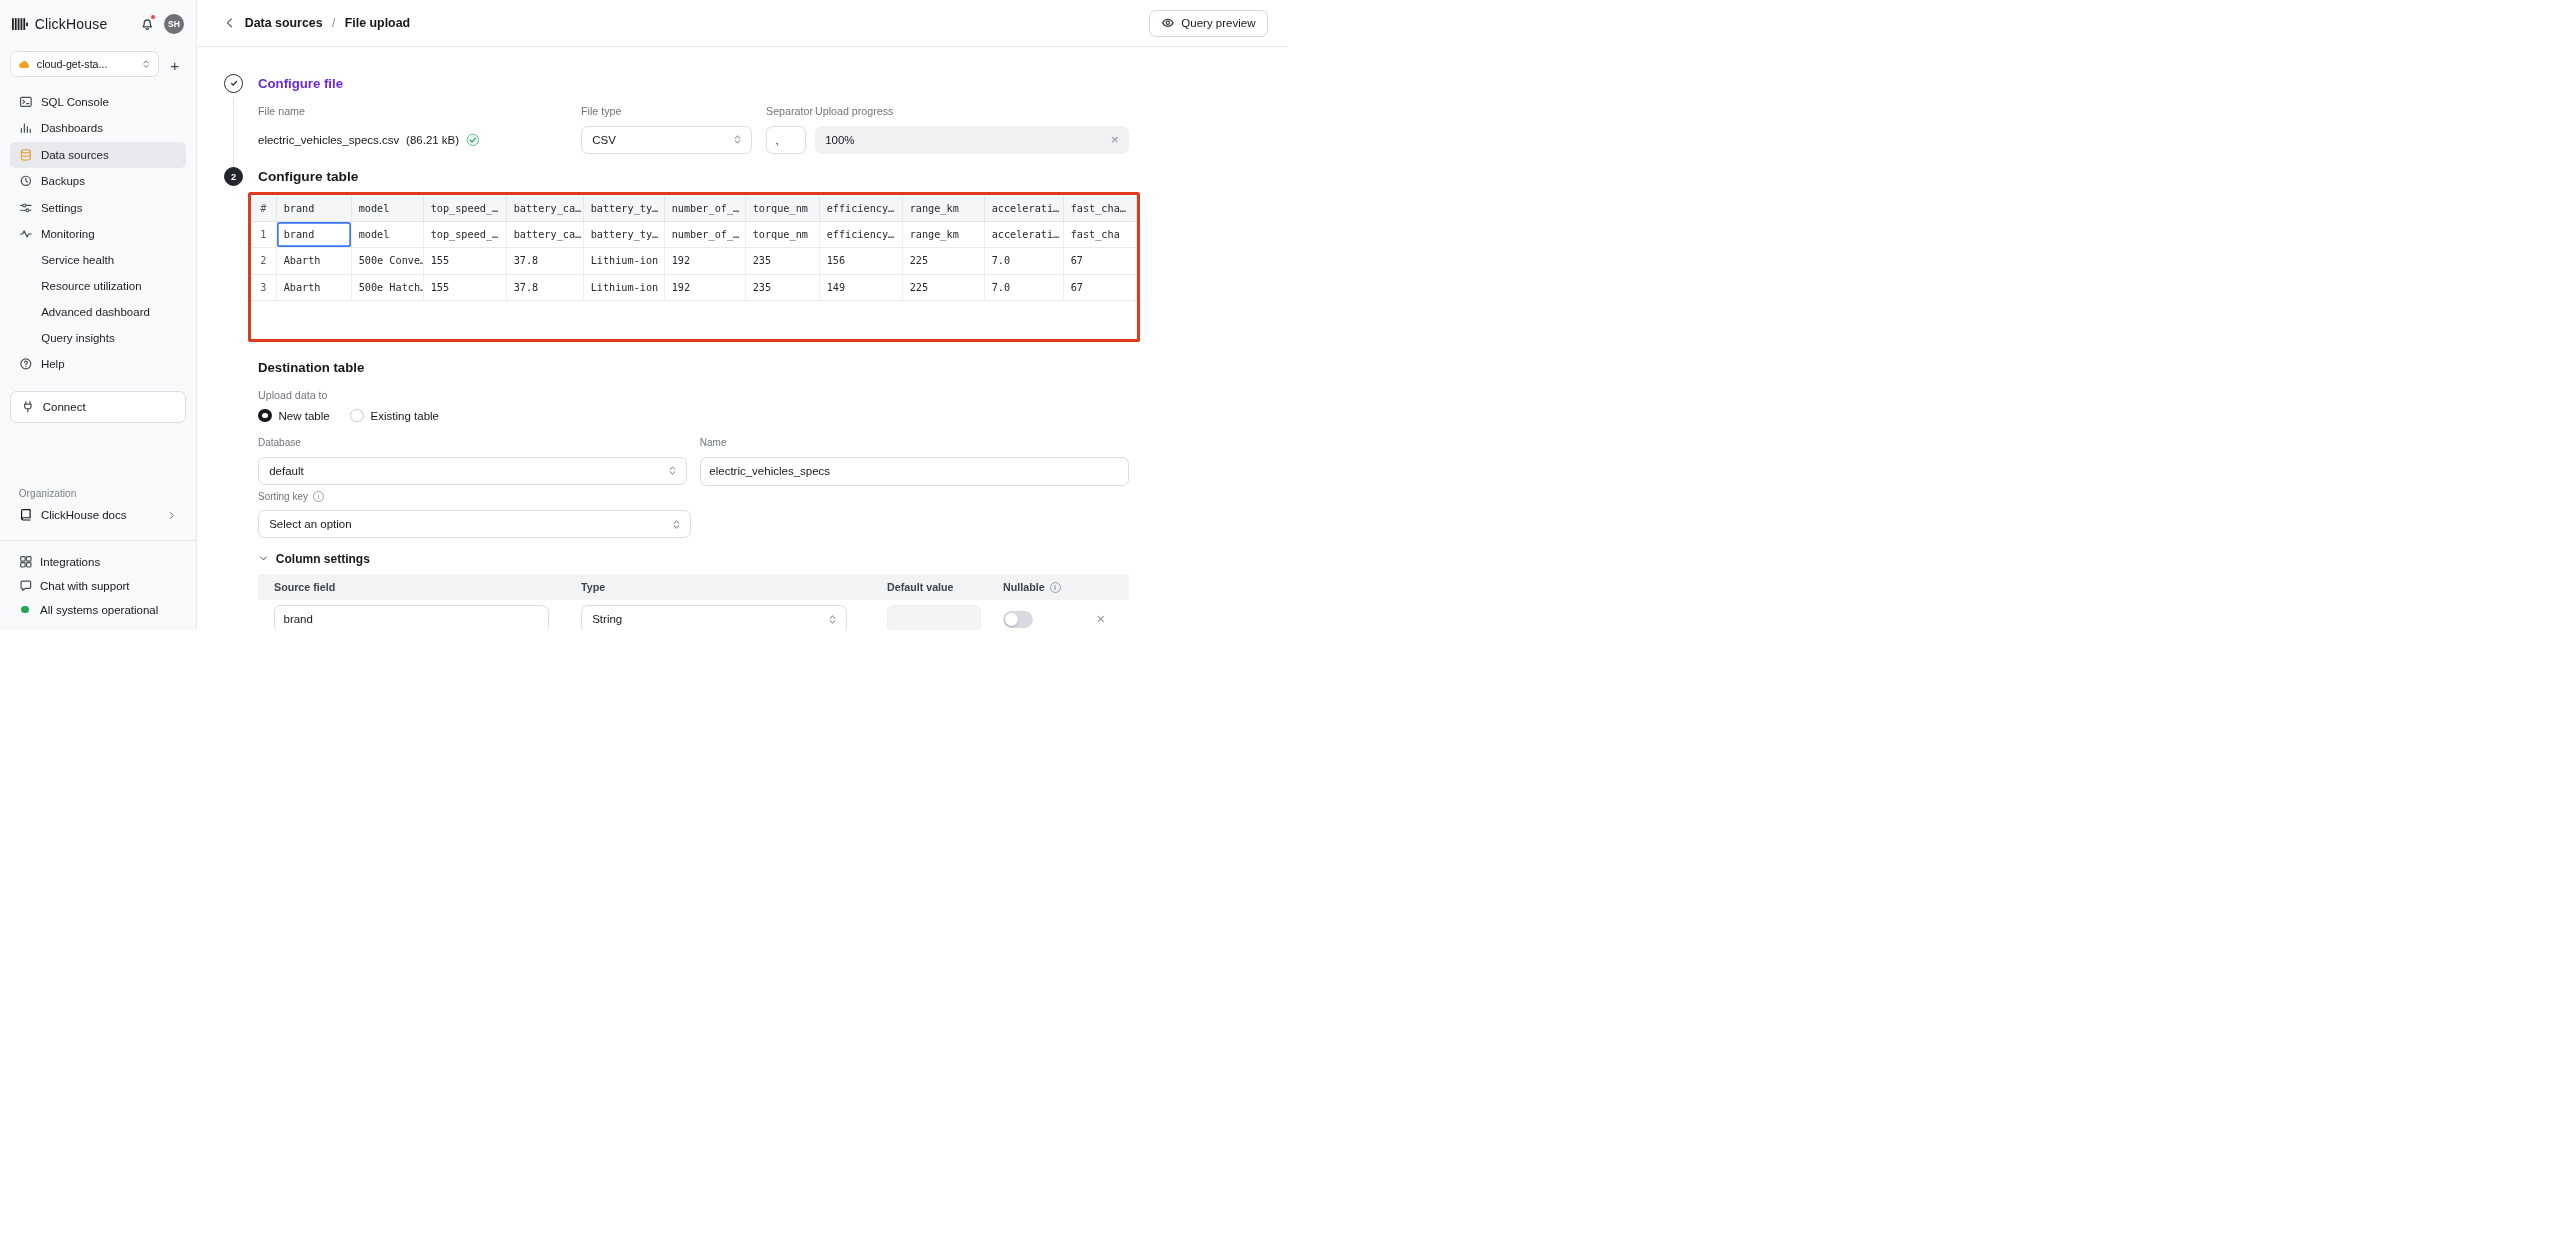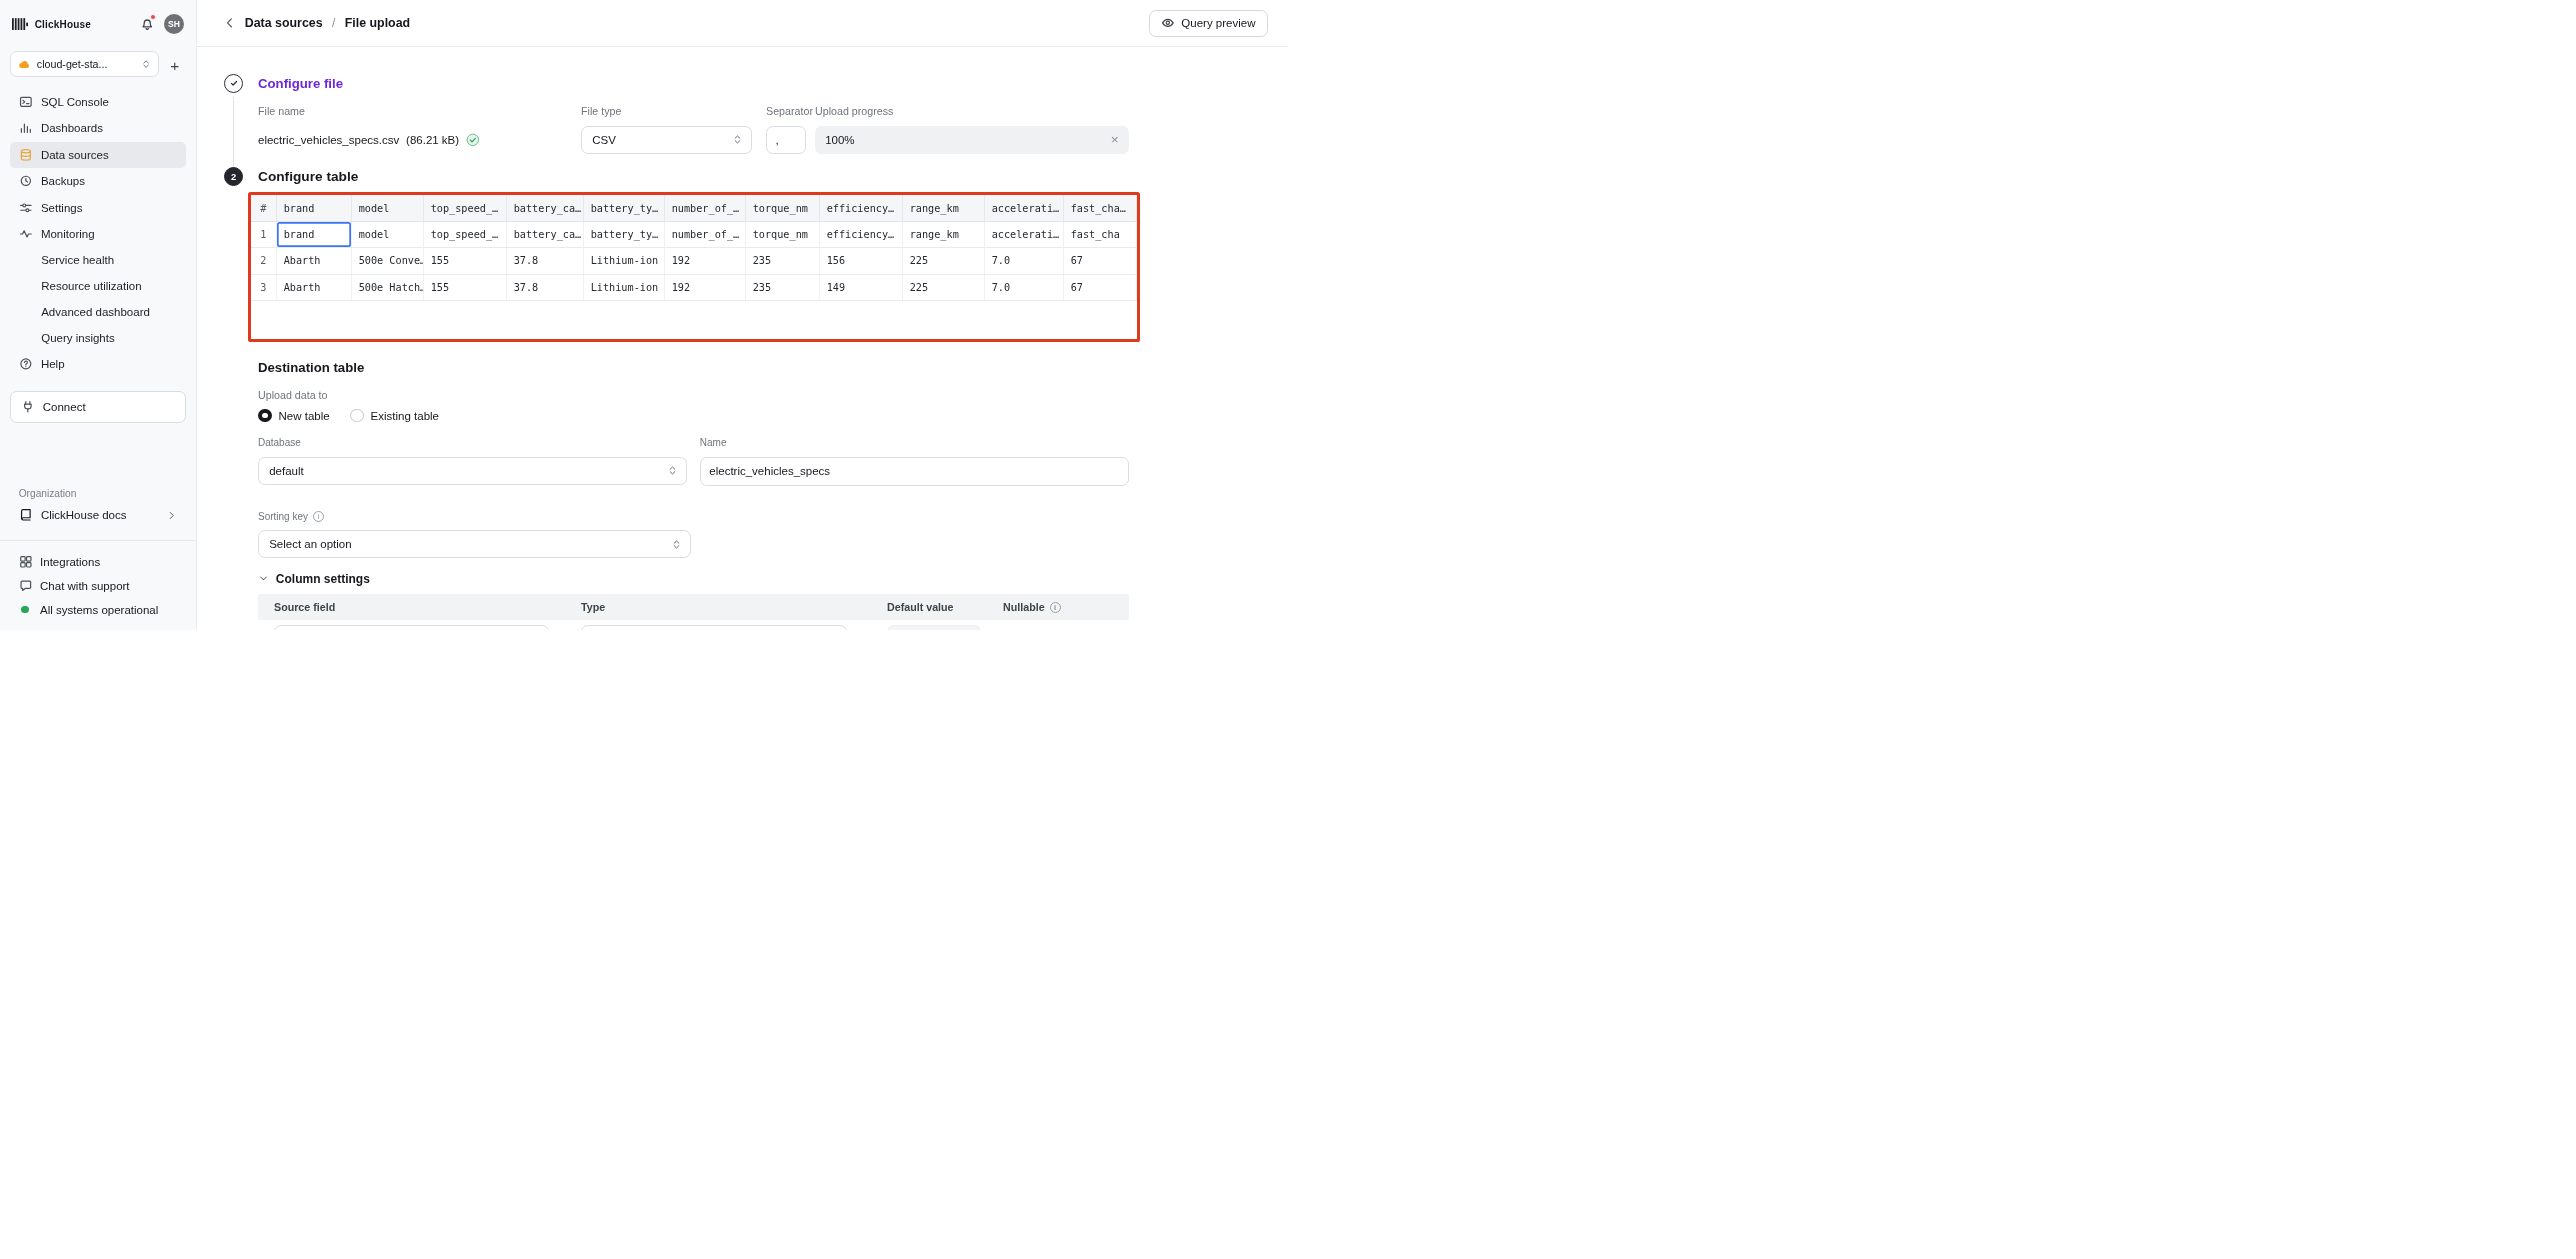--- a/index.html
+++ b/index.html
@@ -7,21 +7,21 @@
   body{font-family:"Liberation Sans",sans-serif;font-size:12px;color:#16181d;background:#fff}
   svg{display:block}
   .ic{stroke:currentColor;fill:none;stroke-width:1.4;stroke-linecap:round;stroke-linejoin:round}
 
   .app{display:flex;width:100%;height:100%}
 
   
   .sidebar{width:197px;min-width:197px;background:#f8f9fa;border-right:0.9px solid #e9ebee;display:flex;flex-direction:column;padding:0 10.2px 8.5px}
   .sb-header{height:48px;display:flex;align-items:center;gap:6.8px;padding:0 1.7px}
   .logo{flex:none}
-  .brand-name{font-size:10px;font-weight:700;letter-spacing:0.2px}
+  .brand-name{font-size:14px;font-weight:400;letter-spacing:0.2px}
   .sb-grow{flex:1}
   .bell-wrap{position:relative;width:19px;height:19px;color:#3f444b;display:flex;align-items:center;justify-content:center;cursor:pointer}
   .bell-dot{position:absolute;top:-0.9px;right:0.9px;width:6px;height:6px;border-radius:50%;background:#e5484d;border:1.3px solid #f8f9fa}
   .avatar{width:20.5px;height:20.5px;border-radius:50%;background:#6f7075;color:#fff;font-size:8.5px;font-weight:700;display:flex;align-items:center;justify-content:center;cursor:pointer}
   .service-row{display:flex;align-items:flex-end;gap:5.1px;margin-top:3.4px}
   .service-select{flex:1;height:25.6px;background:#fff;border:0.9px solid #dcdfe4;border-radius:6.8px;display:flex;align-items:center;gap:6px;padding:0 6.8px;font-size:10.7px;cursor:pointer}
   .service-select .chev{margin-left:auto;color:#5b616b}
   .plus-btn{width:22px;height:22px;display:flex;align-items:center;justify-content:center;font-size:15.4px;color:#3f444b;cursor:pointer;border-radius:5.1px}
   .nav{margin-top:12px;display:flex;flex-direction:column;gap:0.9px}
   .nav-item{height:25.6px;border-radius:5.1px;display:flex;align-items:center;gap:8.5px;padding:0 8.5px;font-size:11.5px;color:#1c1f23;cursor:pointer}
@@ -87,21 +87,21 @@
   .dest-label{font-size:10.7px;color:#6f757d;margin-top:12px}
   .radio-row{display:flex;align-items:center;gap:20.5px;margin-top:7.7px}
   .radio{display:flex;align-items:center;gap:6.8px;font-size:11.5px;font-weight:500;cursor:pointer}
   .rdot{width:13.7px;height:13.7px;border-radius:50%;background:#fff;flex:none}
   .rdot.on{border:4.3px solid #16181d}
   .rdot.off{border:1.3px solid #c3c8cf}
   .form-2col{display:flex;gap:12.8px;margin-top:13.7px}
   .col503{width:429px}
   .fl{font-size:10px;color:#6f757d;height:13.7px;line-height:13.7px}
   .fi{margin-top:6.8px}
-  .sorting-wrap{margin-top:24px;width:433px}
+  .sorting-wrap{margin-top:4px;width:433px}
   .label-row{display:flex;align-items:center;gap:5.1px}
   .info-i{width:11px;height:11px;border-radius:50%;border:0.9px solid #9aa1ab;color:#8b929c;font-size:7.7px;display:flex;align-items:center;justify-content:center;flex:none}
   .cs-header{display:flex;align-items:center;gap:6.8px;margin-top:13.7px;font-size:12px;font-weight:600;cursor:pointer}
   .cs-header .chev{color:#3f444b}
   .cs-table{width:871px;margin-top:8.5px}
   .cs-head{display:flex;background:#f1f3f5;height:25.6px;align-items:center;font-size:10.7px;font-weight:600;color:#3f444b;border-radius:1.7px}
   .cs-c1{width:323px;padding-left:16px;flex:none}
   .cs-c2{width:306px;flex:none}
   .cs-c3{width:116px;flex:none}
   .cs-c4{flex:1;display:flex;align-items:center;gap:5.1px}

